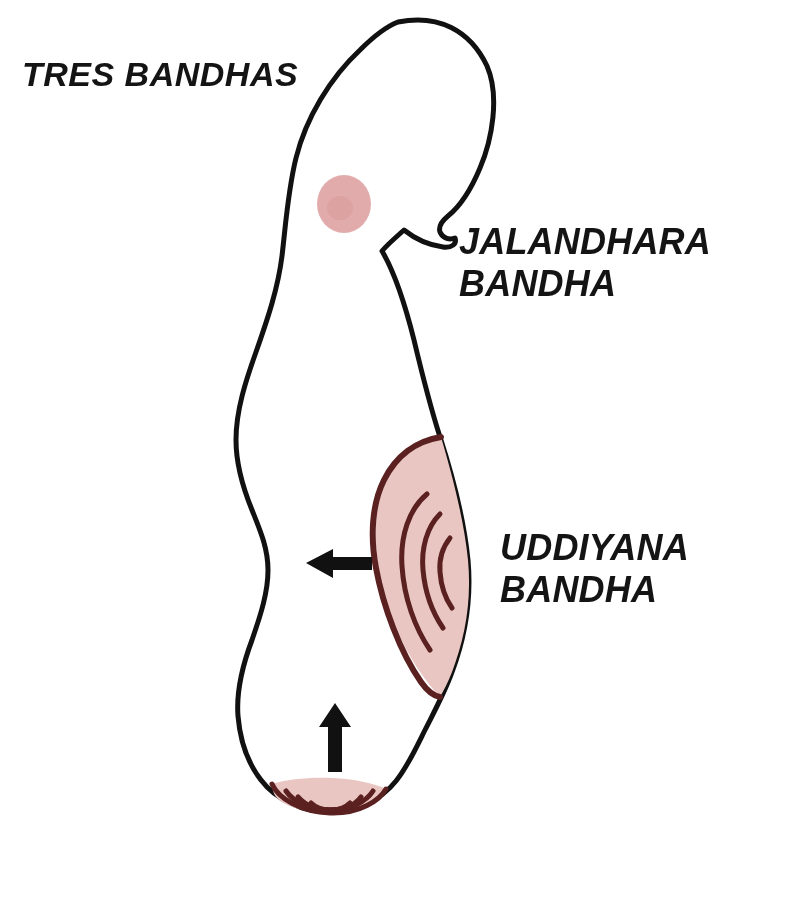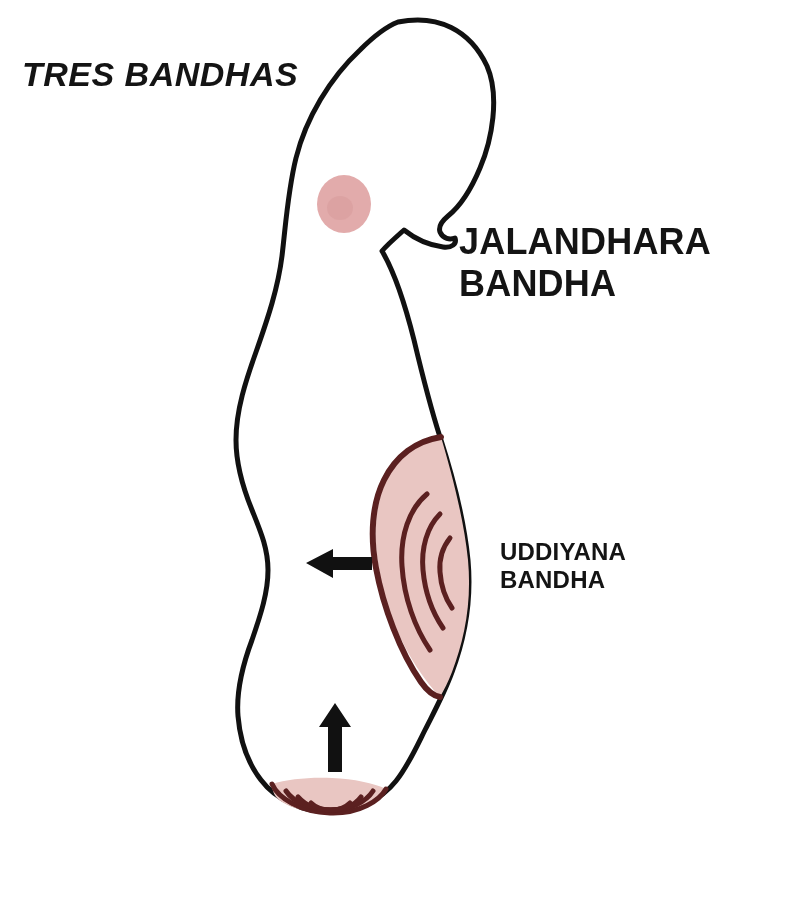--- a/index.html
+++ b/index.html
@@ -32,38 +32,39 @@
     display: block;
   }
   .label {
     position: absolute;
     color: #141414;
     font-family: "Liberation Sans", sans-serif;
     font-weight: bold;
     white-space: pre;
     line-height: 1.16;
     letter-spacing: 0.2px;
+    font-style: italic;
   }
   #title-label {
     left: 22px;
     top: 47px;
     font-size: 34px;
     font-style: italic;
     letter-spacing: 0.5px;
     margin-top: 8px;
   }
   #jalandhara-label {
     left: 459px;
     top: 221px;
     font-size: 36px;
   }
   #uddiyana-label {
     left: 500px;
-    top: 538px;
-    font-size: 24px;
+    top: 527px;
+    font-size: 36px;
   }
   #mula-label {
     left: 420px;
     top: 807px;
     font-size: 36px;
   }
 </style>
 </head>
 <body>
 

